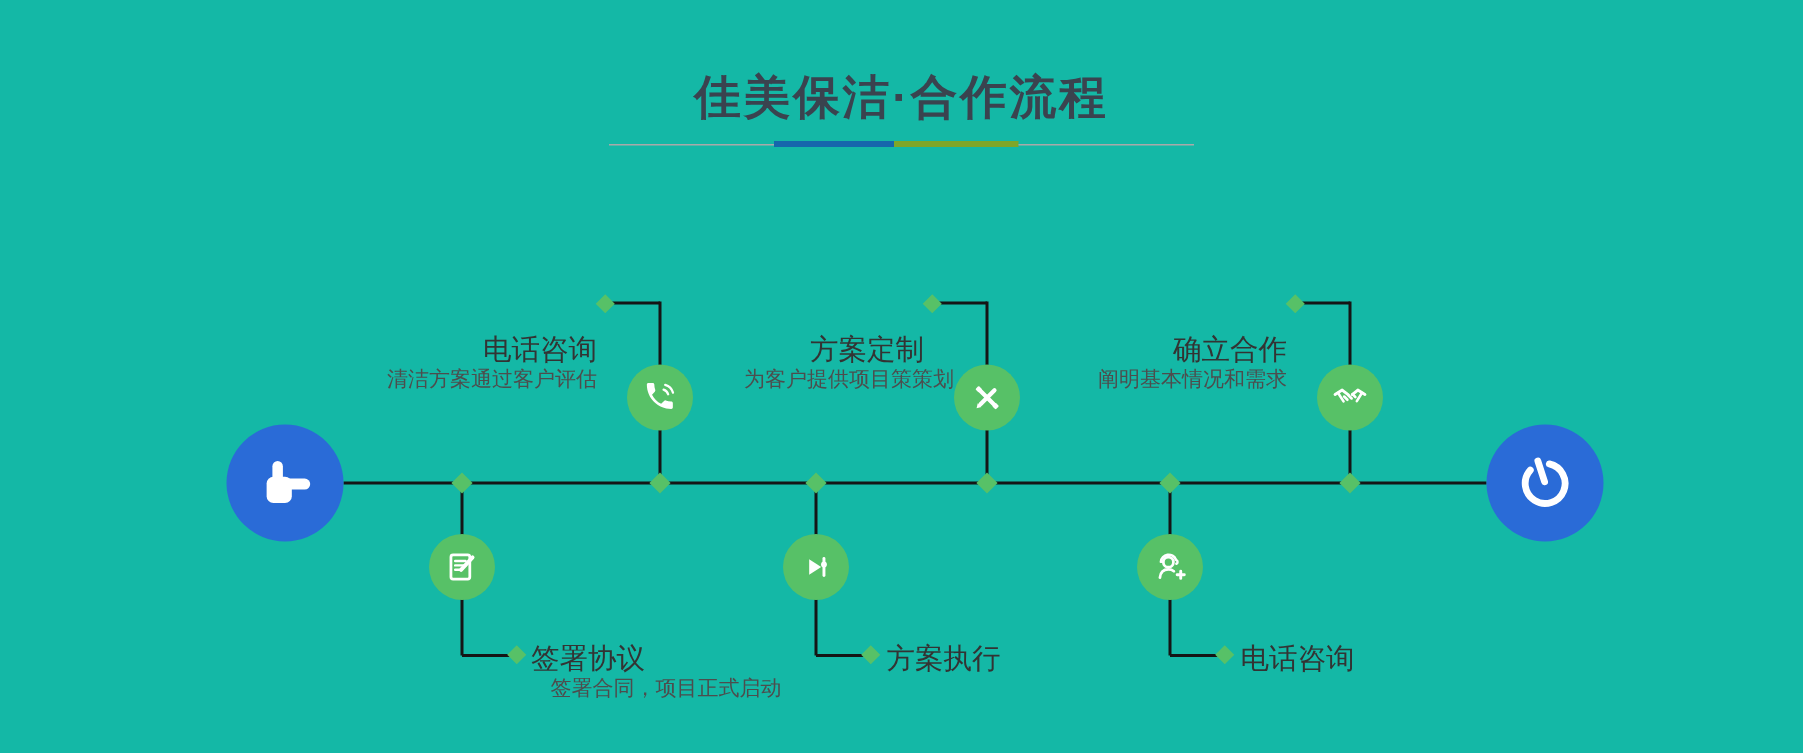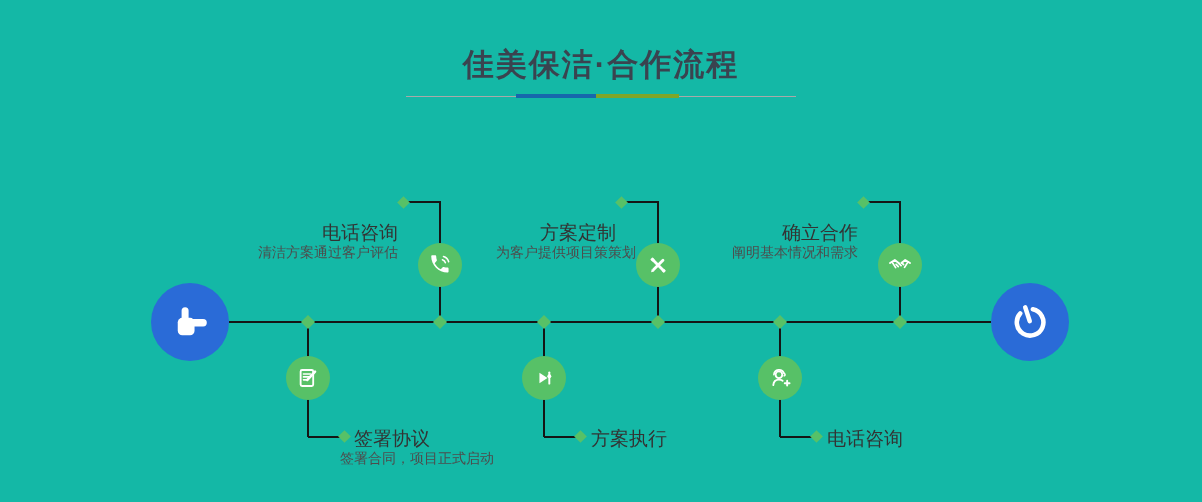--- a/index.html
+++ b/index.html
@@ -117,21 +117,21 @@
         <path d="M19.4 9.1 l-3.2 5.1" stroke-width="1.6"></path>
       </svg>
     </span>
   </div>
 
   <div class="vline" style="left:307px;top:322px;height:115px"></div>
   <div class="hline" style="left:308px;top:436px;width:34px"></div>
   <div class="diamond" style="left:340px;top:432px"></div>
   <div class="node-diamond" style="left:303px;top:317px"></div>
   <div class="t-title" style="left:354px;top:426px">签署协议</div>
-  <div class="t-desc" style="left:340px;top:450px">签署合同，项目正式启动</div>
+  <div class="t-desc" style="left:367px;top:450px">签署合同，项目正式启动</div>
   <div class="gcircle" style="left:286px;top:356px">
     <span>
       <svg width="26" height="26" viewBox="0 0 24 24">
         <rect x="5.2" y="4.6" width="11.6" height="14.8" rx="1.3" stroke="#fff" stroke-width="1.7" fill="none"></rect>
         <path d="M7.8 8.3h6.4 M7.8 11h6.4 M7.8 13.7h3.6" stroke="#fff" stroke-width="1.5" stroke-linecap="round"></path>
         <path d="M11.4 13.8 L18.5 6.1" stroke="#fff" stroke-width="2.4" stroke-linecap="round"></path>
       </svg>
     </span>
   </div>
 

